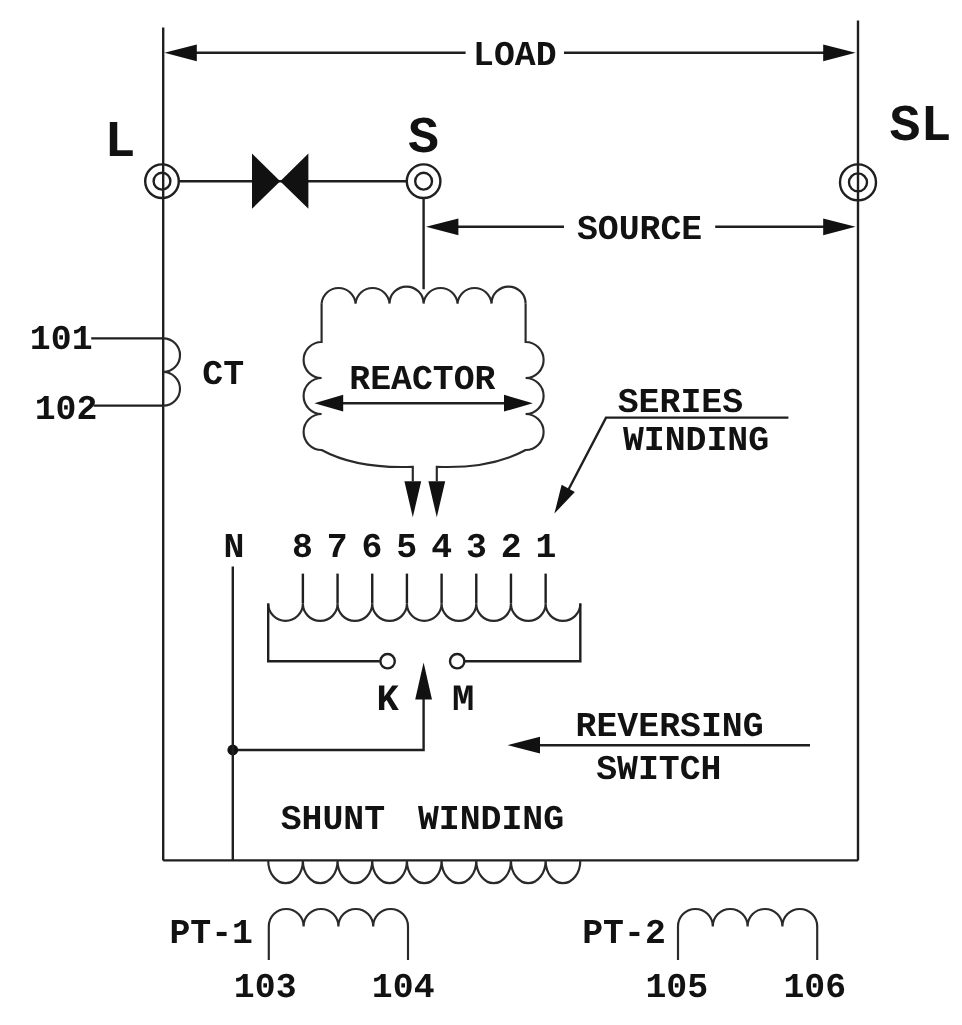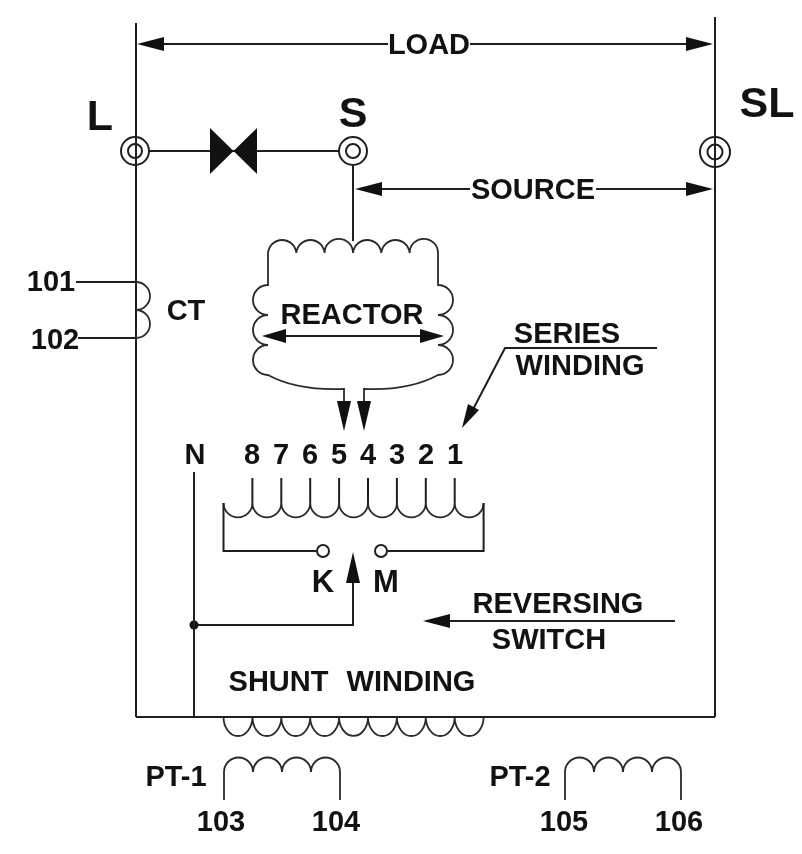--- a/index.html
+++ b/index.html
@@ -1,17 +1,17 @@
 <!DOCTYPE html>
 <html><head>
 <meta charset="utf-8">
 <style>
   html,body{margin:0;padding:0;background:#ffffff;}
   .stage{position:relative;width:802px;height:854px;background:#ffffff;overflow:hidden;
-         font-family:Liberation Sans, sans-serif;}
+         font-family:Liberation Mono, monospace;}
   svg{display:block;}
   .wire{fill:none;stroke:#1f1f1f;stroke-width:2;}
   .coil{fill:none;stroke:#2a2a2a;stroke-width:1.8;}
   .solid{fill:#111;stroke:none;}
   .node{fill:none;stroke:#1f1f1f;stroke-width:2;}
   .contact{fill:#ffffff;stroke:#1f1f1f;stroke-width:2;}
   .mask{fill:#ffffff;stroke:none;}
   text{fill:#121212;font-weight:bold;}
   .t29{font-size:29px;}
   .t31{font-size:31px;}

